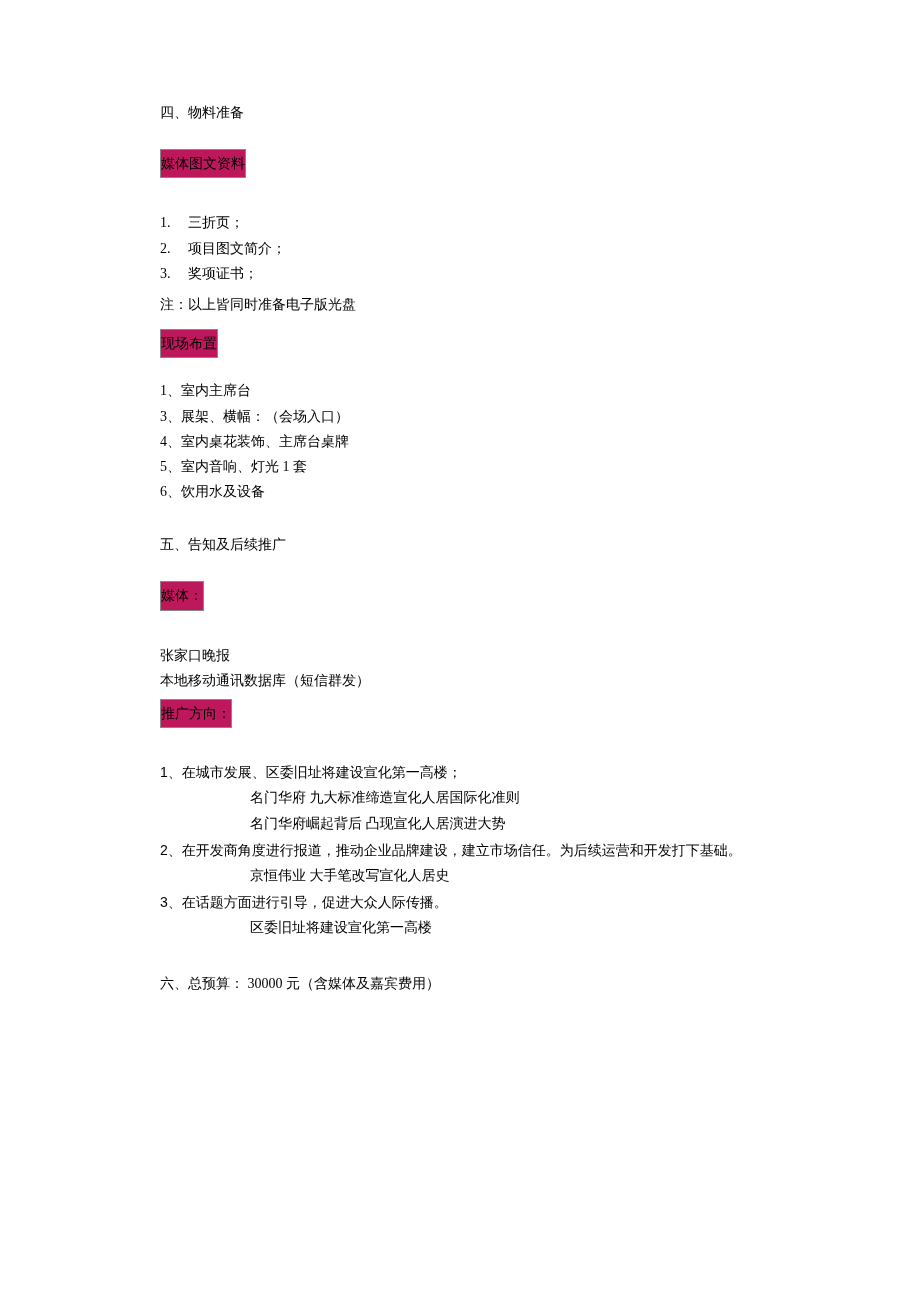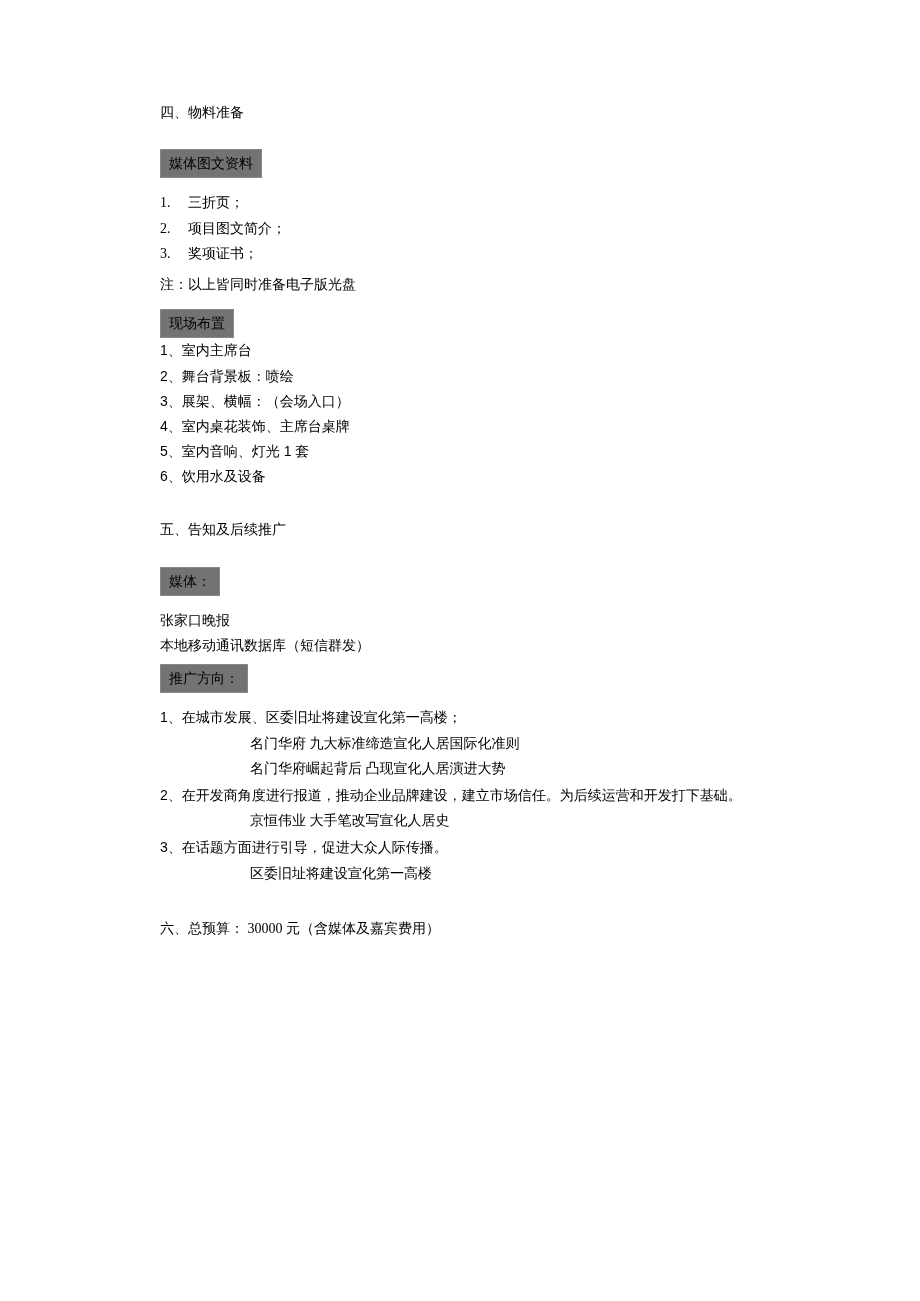--- a/index.html
+++ b/index.html
@@ -13,46 +13,46 @@
       line-height: 1.8;
       color: #000;
       background: #fff;
       padding: 100px 160px 60px 160px;
       width: 920px;
     }
     .section-title {
       margin-bottom: 24px;
     }
     .highlighted-label {
-      background-color: #737373;
+      background-color: #be185d;
       border: 1px solid #888;
-      padding: 1px 8px;
+      padding: 1px 0;
       display: inline-block;
-      margin-bottom: 0;
+      margin-bottom: 20px;
     }
     .ordered-list {
       list-style: none;
       margin-bottom: 6px;
     }
     .ordered-list li {
       padding-left: 0;
     }
     .list-num {
       display: inline-block;
       width: 28px;
     }
     .note {
       margin-bottom: 12px;
     }
     .simple-list {
       list-style: none;
       margin-bottom: 28px;
     }
     .simple-list li {
-      font-family: Liberation Sans, sans-serif;
+      font-family: Liberation Serif, serif;
     }
     .media-list {
       margin-bottom: 6px;
     }
     .promo-list {
       list-style: none;
     }
     .promo-list > li {
       margin-bottom: 2px;
     }
@@ -85,21 +85,20 @@
   <ul class="ordered-list">
     <li><span class="list-num">1.</span><span>三折页；</span></li>
     <li><span class="list-num">2.</span><span>项目图文简介；</span></li>
     <li><span class="list-num">3.</span><span>奖项证书；</span></li>
   </ul>
   <p class="note">注：以上皆同时准备电子版光盘</p>
 
   <div class="highlighted-label">现场布置</div>
   <ul class="simple-list">
     <li>1、室内主席台</li>
-    <li>2、舞台背景板：喷绘</li>
     <li>3、展架、横幅：（会场入口）</li>
     <li>4、室内桌花装饰、主席台桌牌</li>
     <li>5、室内音响、灯光    1 套</li>
     <li>6、饮用水及设备</li>
   </ul>
 </div>
 
 <div class="block">
   <p class="section-title">五、告知及后续推广</p>
 

